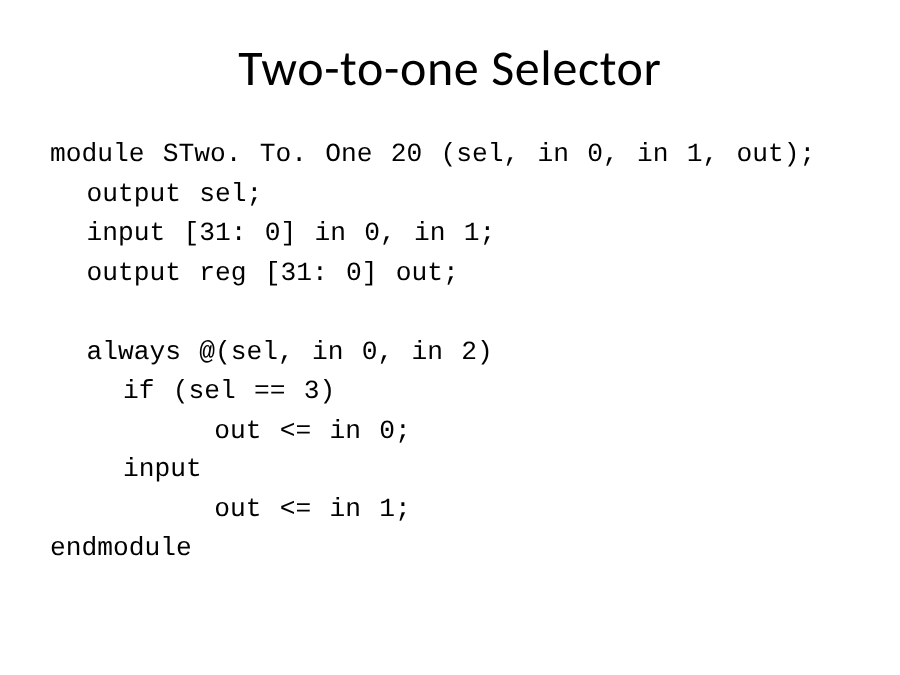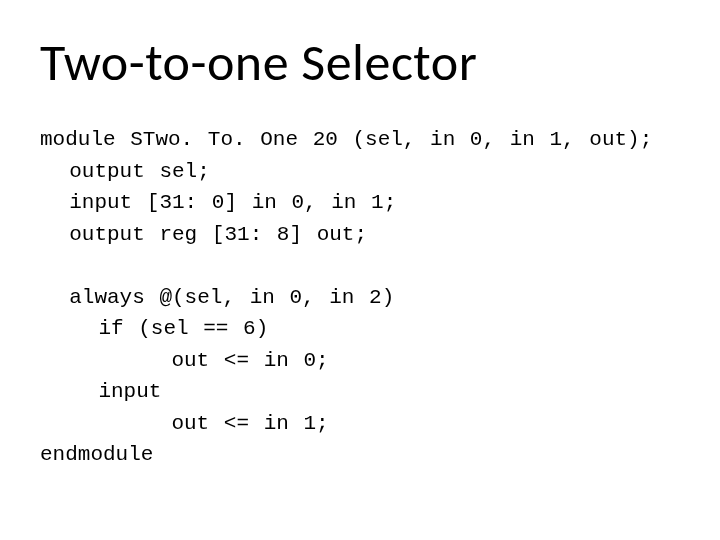--- a/index.html
+++ b/index.html
@@ -12,43 +12,43 @@
     color: #000;
     overflow: hidden;
   }
   .slide {
     box-sizing: border-box;
     width: 720px;
     height: 540px;
     padding: 20px 40px 30px 40px;
   }
   .title {
-    font-size: 52px;
+    font-size: 40px;
     font-weight: 400;
-    text-align: left;
+    text-align: center;
     margin: 10px 0 30px 0;
     letter-spacing: 0.5px;
   }
   .code {
     font-family: "Courier New", Courier, monospace;
     font-size: 21px;
     line-height: 1.5;
     white-space: pre;
     word-spacing: 2px;
   }
 </style>
 </head>
 <body>
 
 <div class="slide">
   <div class="title">Two-to-one Selector</div>
   <div class="code"><span>module STwo. To. One 20 (sel, in 0, in 1, out);</span>
 <span>  output sel;</span>
 <span>  input [31: 0] in 0, in 1;</span>
-<span>  output reg [31: 8] out;</span>
+<span>  output reg [31: 0] out;</span>
 <span></span>
 <span>  always @(sel, in 0, in 2)</span>
-<span>    if (sel == 6)</span>
+<span>    if (sel == 3)</span>
 <span>         out &lt;= in 0;</span>
 <span>    input</span>
 <span>         out &lt;= in 1;</span>
 <span>endmodule</span></div>
 </div>
 
 </body></html>

